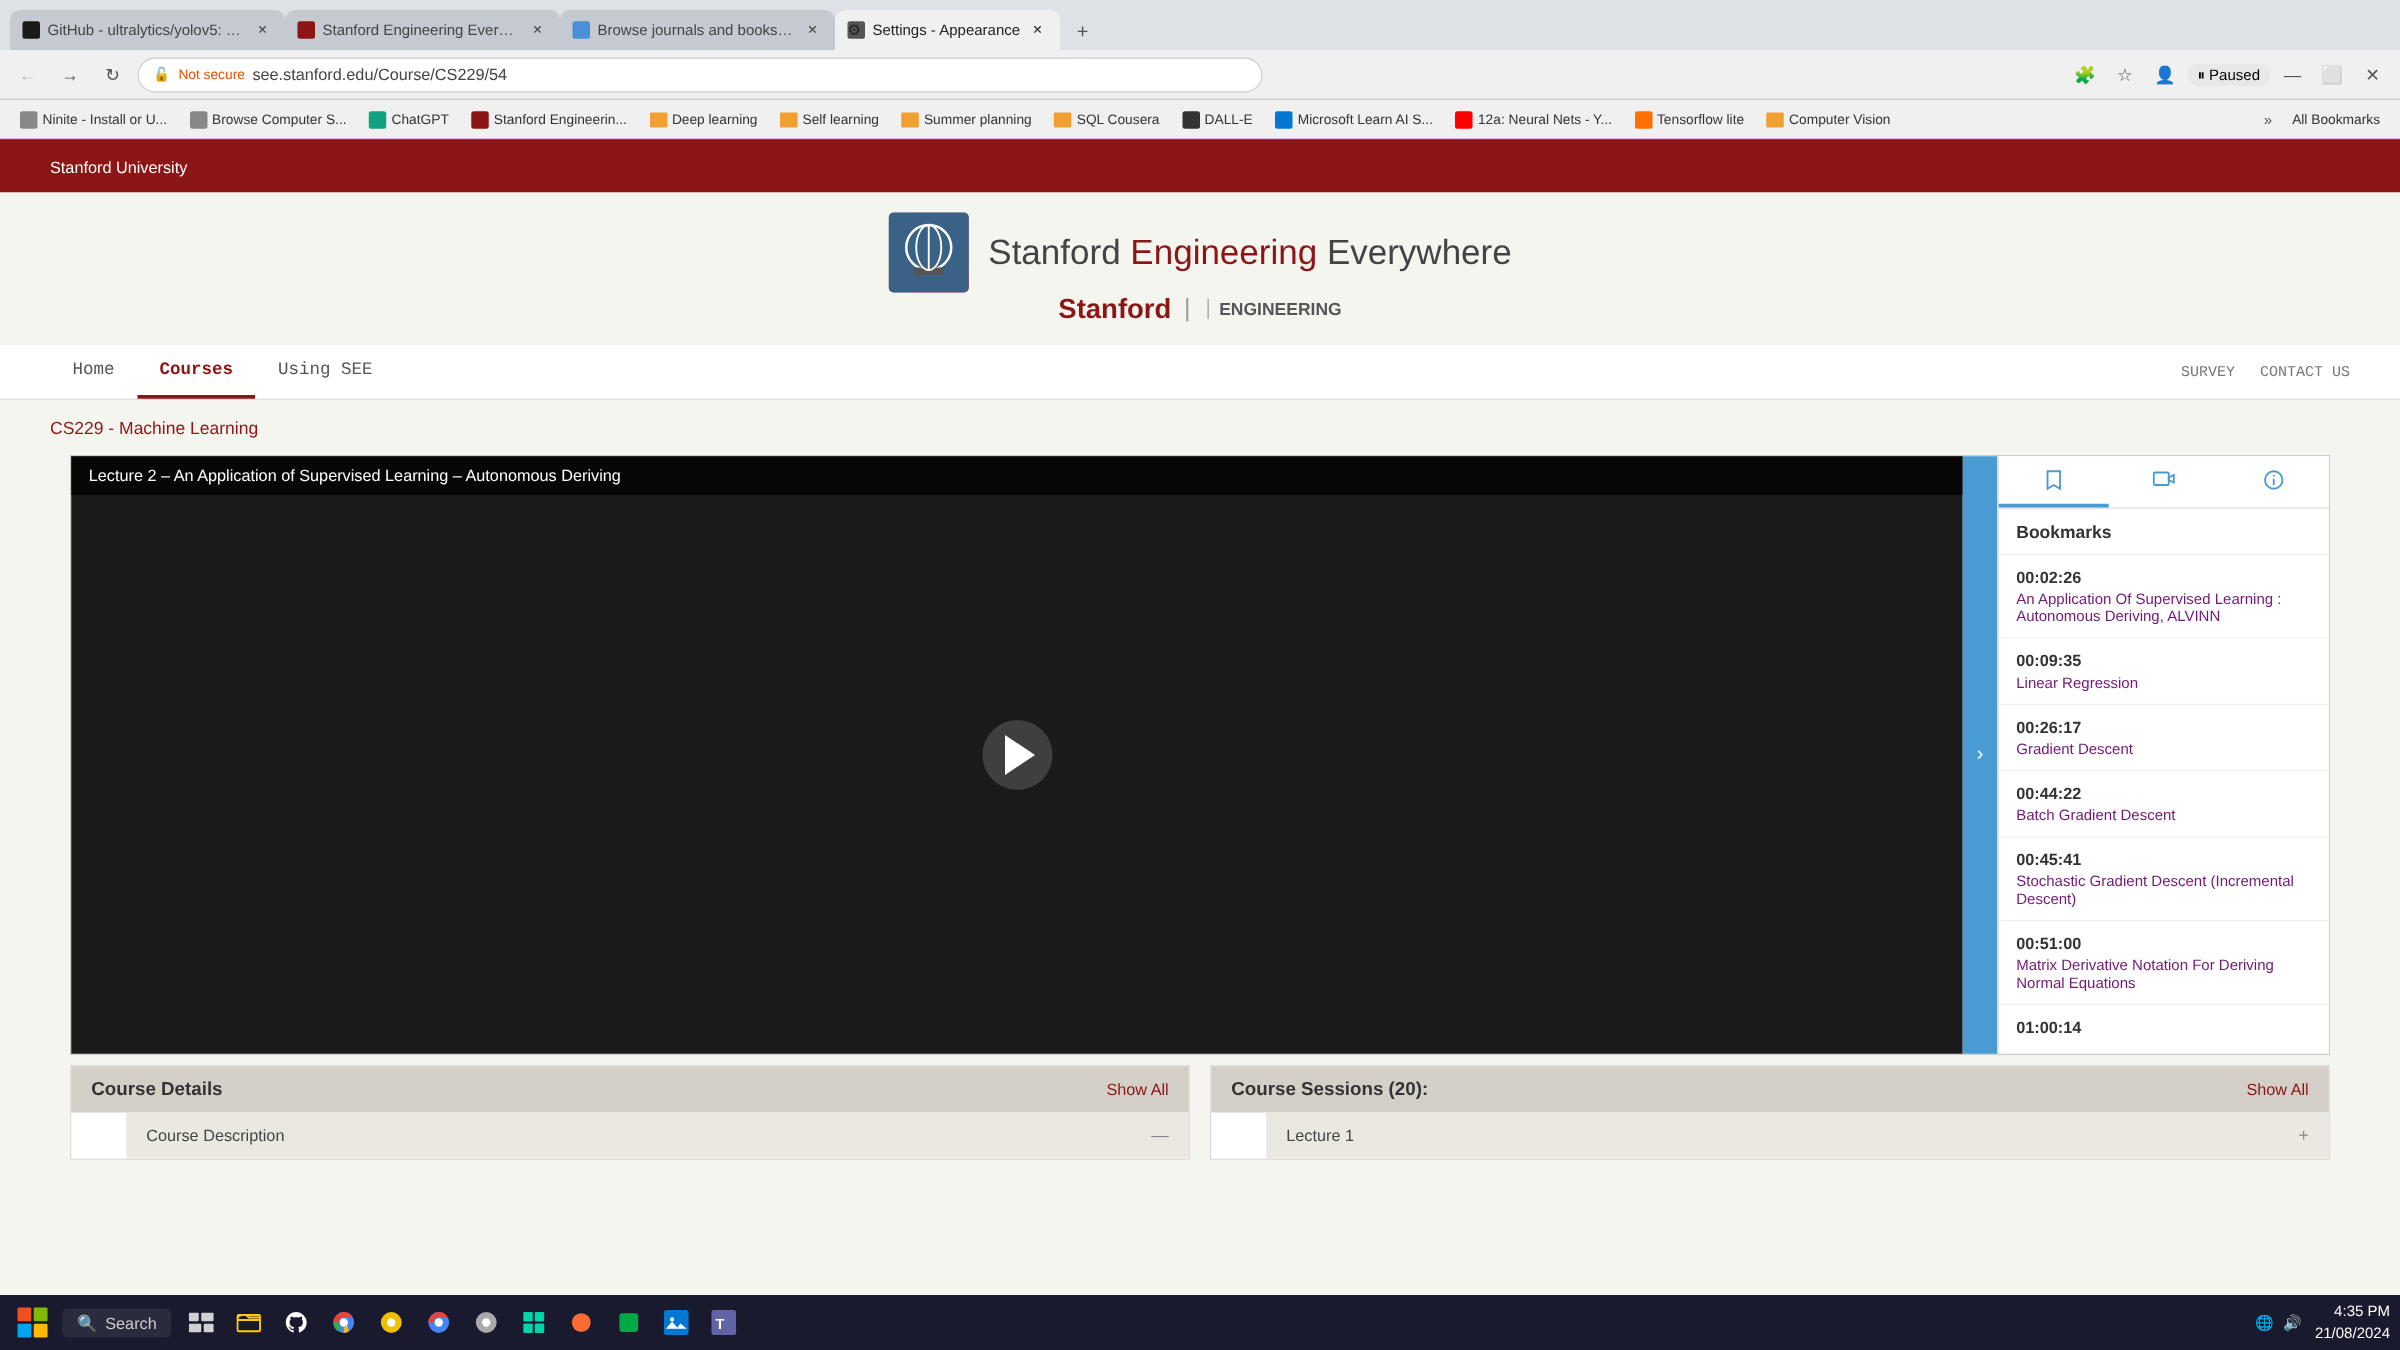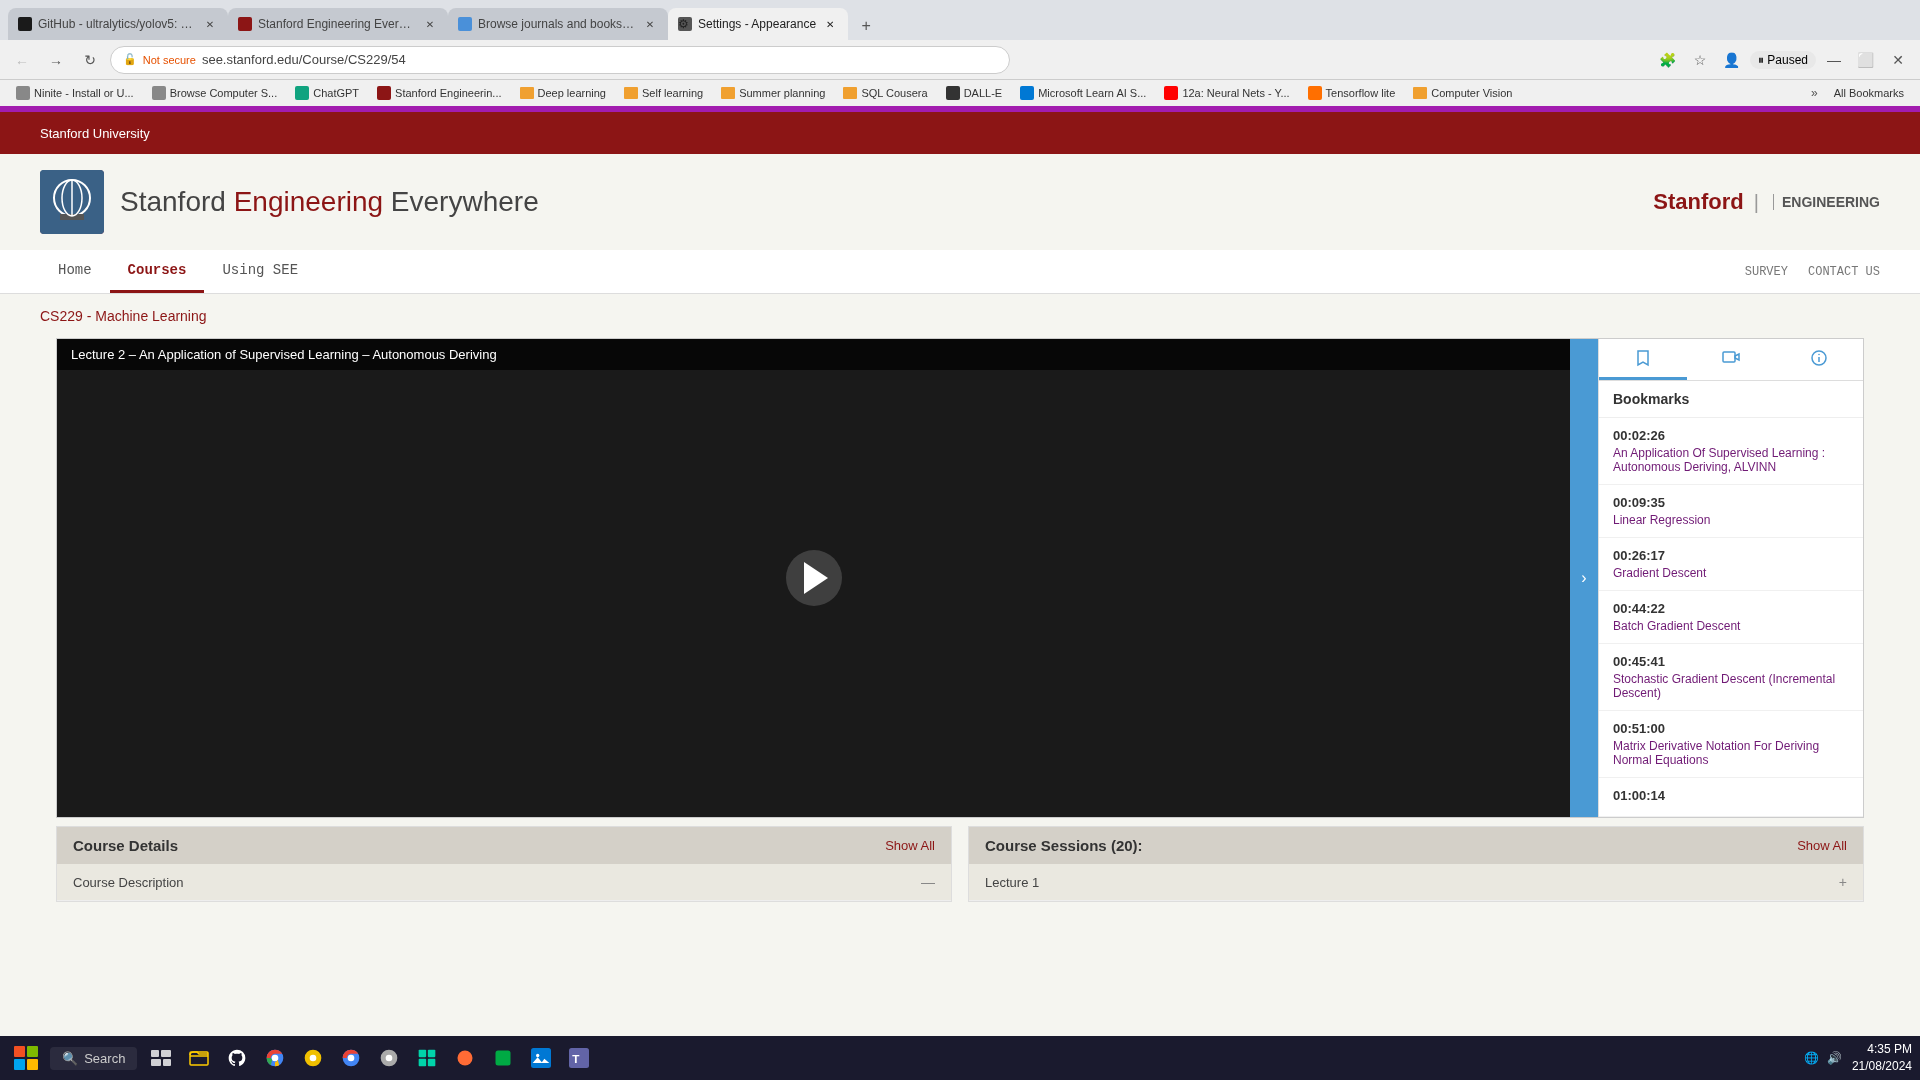--- a/index.html
+++ b/index.html
@@ -23,36 +23,36 @@
     .nav-btn { width: 28px; height: 28px; border-radius: 50%; display: flex; align-items: center; justify-content: center; font-size: 14px; color: #555; cursor: pointer; }
     .nav-btn.disabled { color: #bbb; cursor: default; }
     .address-input { flex: 1; height: 28px; background: #fff; border: 1px solid #ccc; border-radius: 20px; padding: 0 12px; font-size: 12px; color: #333; display: flex; align-items: center; gap: 6px; max-width: 900px; }
     .address-input .security { color: #e65100; font-size: 11px; }
     .address-text { color: #444; font-size: 13px; }
     .toolbar-icons { display: flex; align-items: center; gap: 4px; margin-left: auto; }
     .toolbar-icon { width: 28px; height: 28px; border-radius: 50%; display: flex; align-items: center; justify-content: center; font-size: 14px; color: #555; cursor: pointer; }
     .profile-btn { display: flex; align-items: center; gap: 4px; background: #e8e8e8; border-radius: 14px; padding: 2px 8px; font-size: 12px; cursor: pointer; }
 
     
-    .bookmarks-bar { background: #f0f0f0; display: flex; align-items: center; padding: 2px 8px; gap: 2px; height: 32px; border-bottom: 6px solid #a21caf; overflow: hidden; }
+    .bookmarks-bar { background: #f0f0f0; display: flex; align-items: center; padding: 2px 8px; gap: 2px; height: 32px; border-bottom: 1px solid #a21caf; overflow: hidden; }
     .bookmark-item { display: flex; align-items: center; gap: 4px; padding: 2px 8px; border-radius: 4px; font-size: 11px; color: #333; cursor: pointer; white-space: nowrap; }
     .bookmark-icon { width: 14px; height: 14px; background: #888; border-radius: 2px; flex-shrink: 0; }
     .bookmark-folder { width: 14px; height: 12px; background: #f0a030; border-radius: 1px; flex-shrink: 0; }
     .bookmarks-more { margin-left: auto; color: #555; font-size: 12px; cursor: pointer; padding: 2px 6px; }
     .all-bookmarks { display: flex; align-items: center; gap: 4px; padding: 2px 8px; border-radius: 4px; font-size: 11px; color: #333; cursor: pointer; }
 
     
     .page { background: #f5f5f0; }
 
     
     .stanford-red-bar { background: #8c1515; height: 42px; display: flex; align-items: center; padding: 0 40px; }
     .stanford-red-bar a { color: #fff; font-size: 13px; text-decoration: none; }
 
     
-    .see-header { background: #f5f5f0; padding: 16px 40px; display: flex; align-items: center; justify-content: space-between; }
+    .see-header { background: #f5f5f0; padding: 16px 40px; display: flex; align-items: center; justify-content: space-between; flex-direction: column; }
     .see-logo-area { display: flex; align-items: center; gap: 16px; }
     .see-logo-img { width: 64px; height: 64px; border-radius: 4px; background: linear-gradient(135deg, #3a6186, #89253e); display: flex; align-items: center; justify-content: center; color: white; font-size: 10px; overflow: hidden; }
     .see-title { font-size: 28px; color: #444; font-weight: normal; }
     .see-title span { color: #8c1515; }
     .stanford-eng-logo { display: flex; align-items: center; gap: 4px; }
     .stanford-eng-logo .word-stanford { color: #8c1515; font-size: 22px; font-weight: bold; }
     .stanford-eng-logo .word-eng { color: #555; font-size: 14px; font-weight: bold; border-left: 1px solid #999; padding-left: 8px; margin-left: 4px; }
 
     
     .see-nav { background: #fff; border-bottom: 1px solid #ddd; padding: 0 40px; display: flex; align-items: center; justify-content: space-between; font-family: Liberation Mono, monospace; }
@@ -91,21 +91,21 @@
     .bookmark-time { color: #333; font-size: 13px; font-weight: bold; }
     .bookmark-desc { color: #701a75; font-size: 12px; margin-top: 3px; }
 
     
     .course-sections { display: flex; gap: 16px; }
     .course-details-box { flex: 1; background: #fff; border: 1px solid #ddd; }
     .course-sessions-box { flex: 1; background: #fff; border: 1px solid #ddd; }
     .section-header { background: #d4d0c8; padding: 10px 16px; display: flex; align-items: center; justify-content: space-between; }
     .section-header-title { font-size: 15px; color: #333; font-weight: bold; }
     .section-header-link { color: #8c1515; font-size: 13px; cursor: pointer; }
-    .section-item { padding: 10px 16px; border-bottom: 1px solid #eee; display: flex; align-items: center; justify-content: space-between; cursor: pointer; background: #eae8e0; }
+    .section-item { padding: 10px 16px; border-bottom: 1px solid #eee; display: flex; align-items: center; justify-content: space-between; cursor: pointer; background: #eae8e0; margin-left: 44px; }
     .section-item-title { font-size: 13px; color: #444; }
     .section-item-icon { color: #888; font-size: 14px; }
 
     
     .taskbar { position: fixed; bottom: 0; left: 0; right: 0; height: 44px; background: #1a1a2e; display: flex; align-items: center; padding: 0 8px; gap: 2px; z-index: 9999; }
     .taskbar-start { width: 36px; height: 36px; display: flex; align-items: center; justify-content: center; cursor: pointer; }
     .taskbar-search { display: flex; align-items: center; gap: 6px; background: rgba(255,255,255,0.08); border-radius: 4px; padding: 4px 12px; margin: 0 4px; cursor: pointer; color: #ccc; font-size: 13px; }
     .taskbar-icon { width: 36px; height: 36px; display: flex; align-items: center; justify-content: center; cursor: pointer; border-radius: 4px; }
     .taskbar-spacer { flex: 1; }
     .taskbar-sys { display: flex; align-items: center; gap: 8px; color: #ccc; font-size: 12px; padding-right: 8px; }

